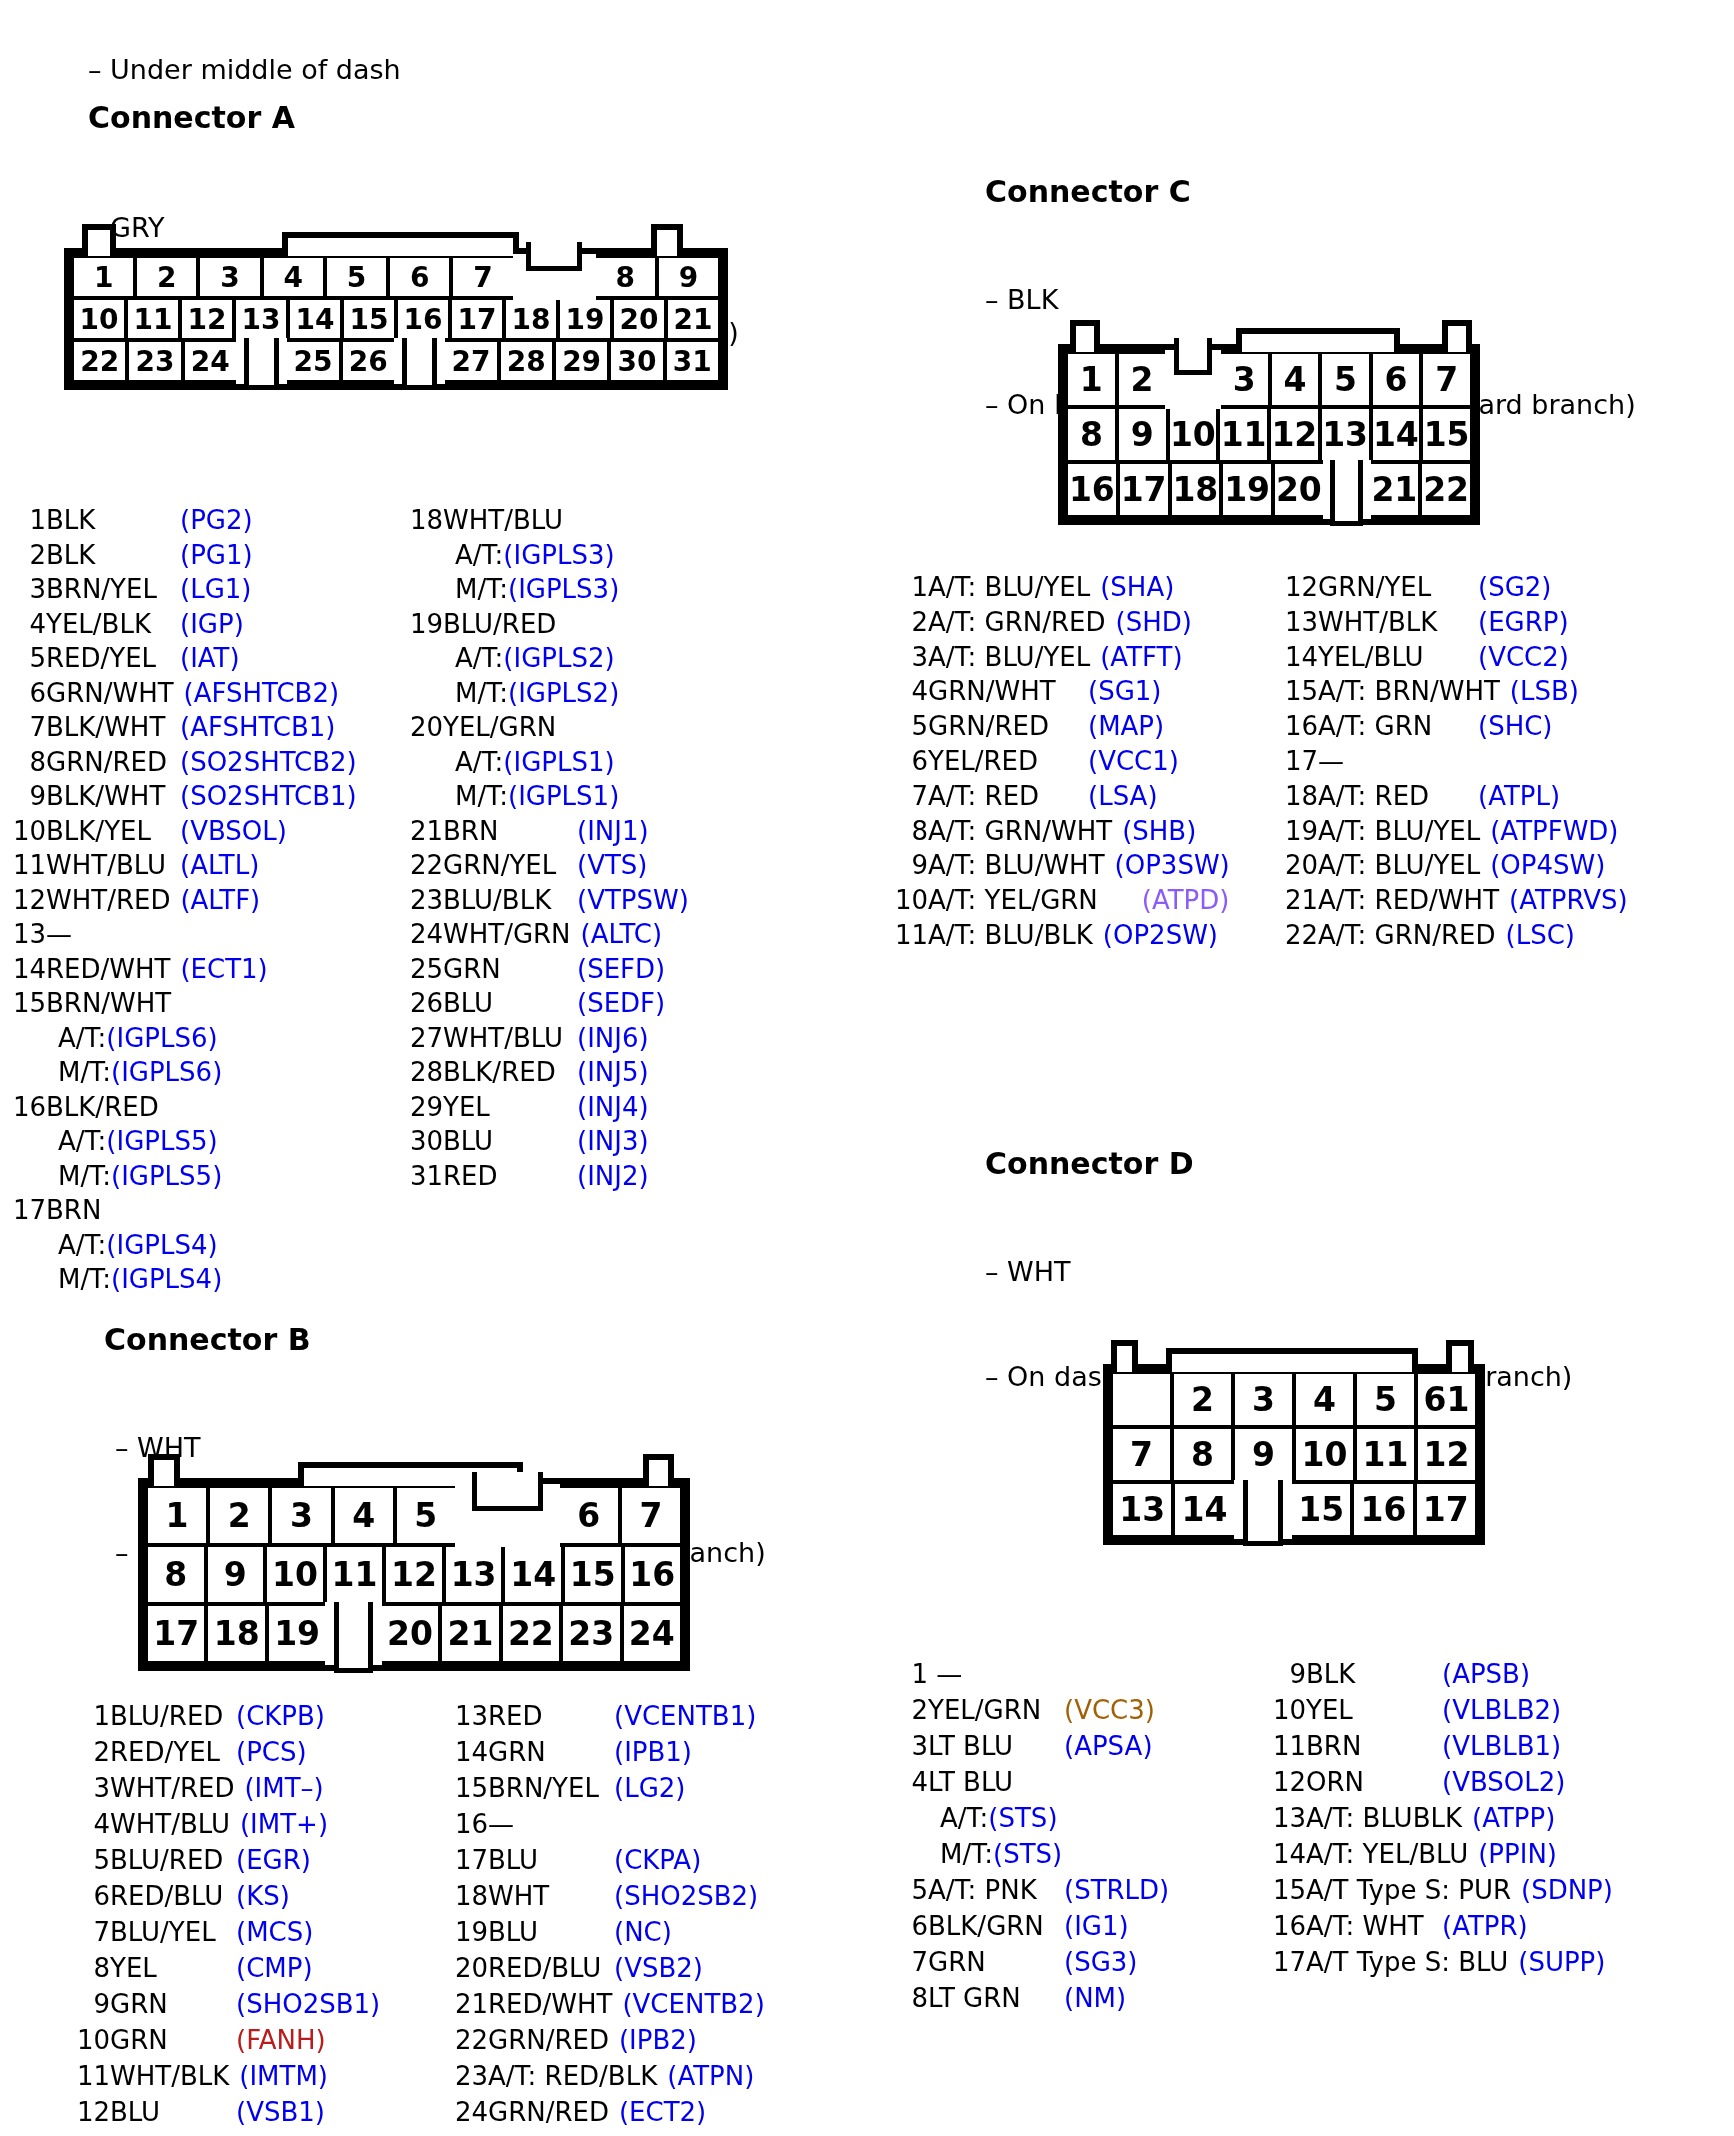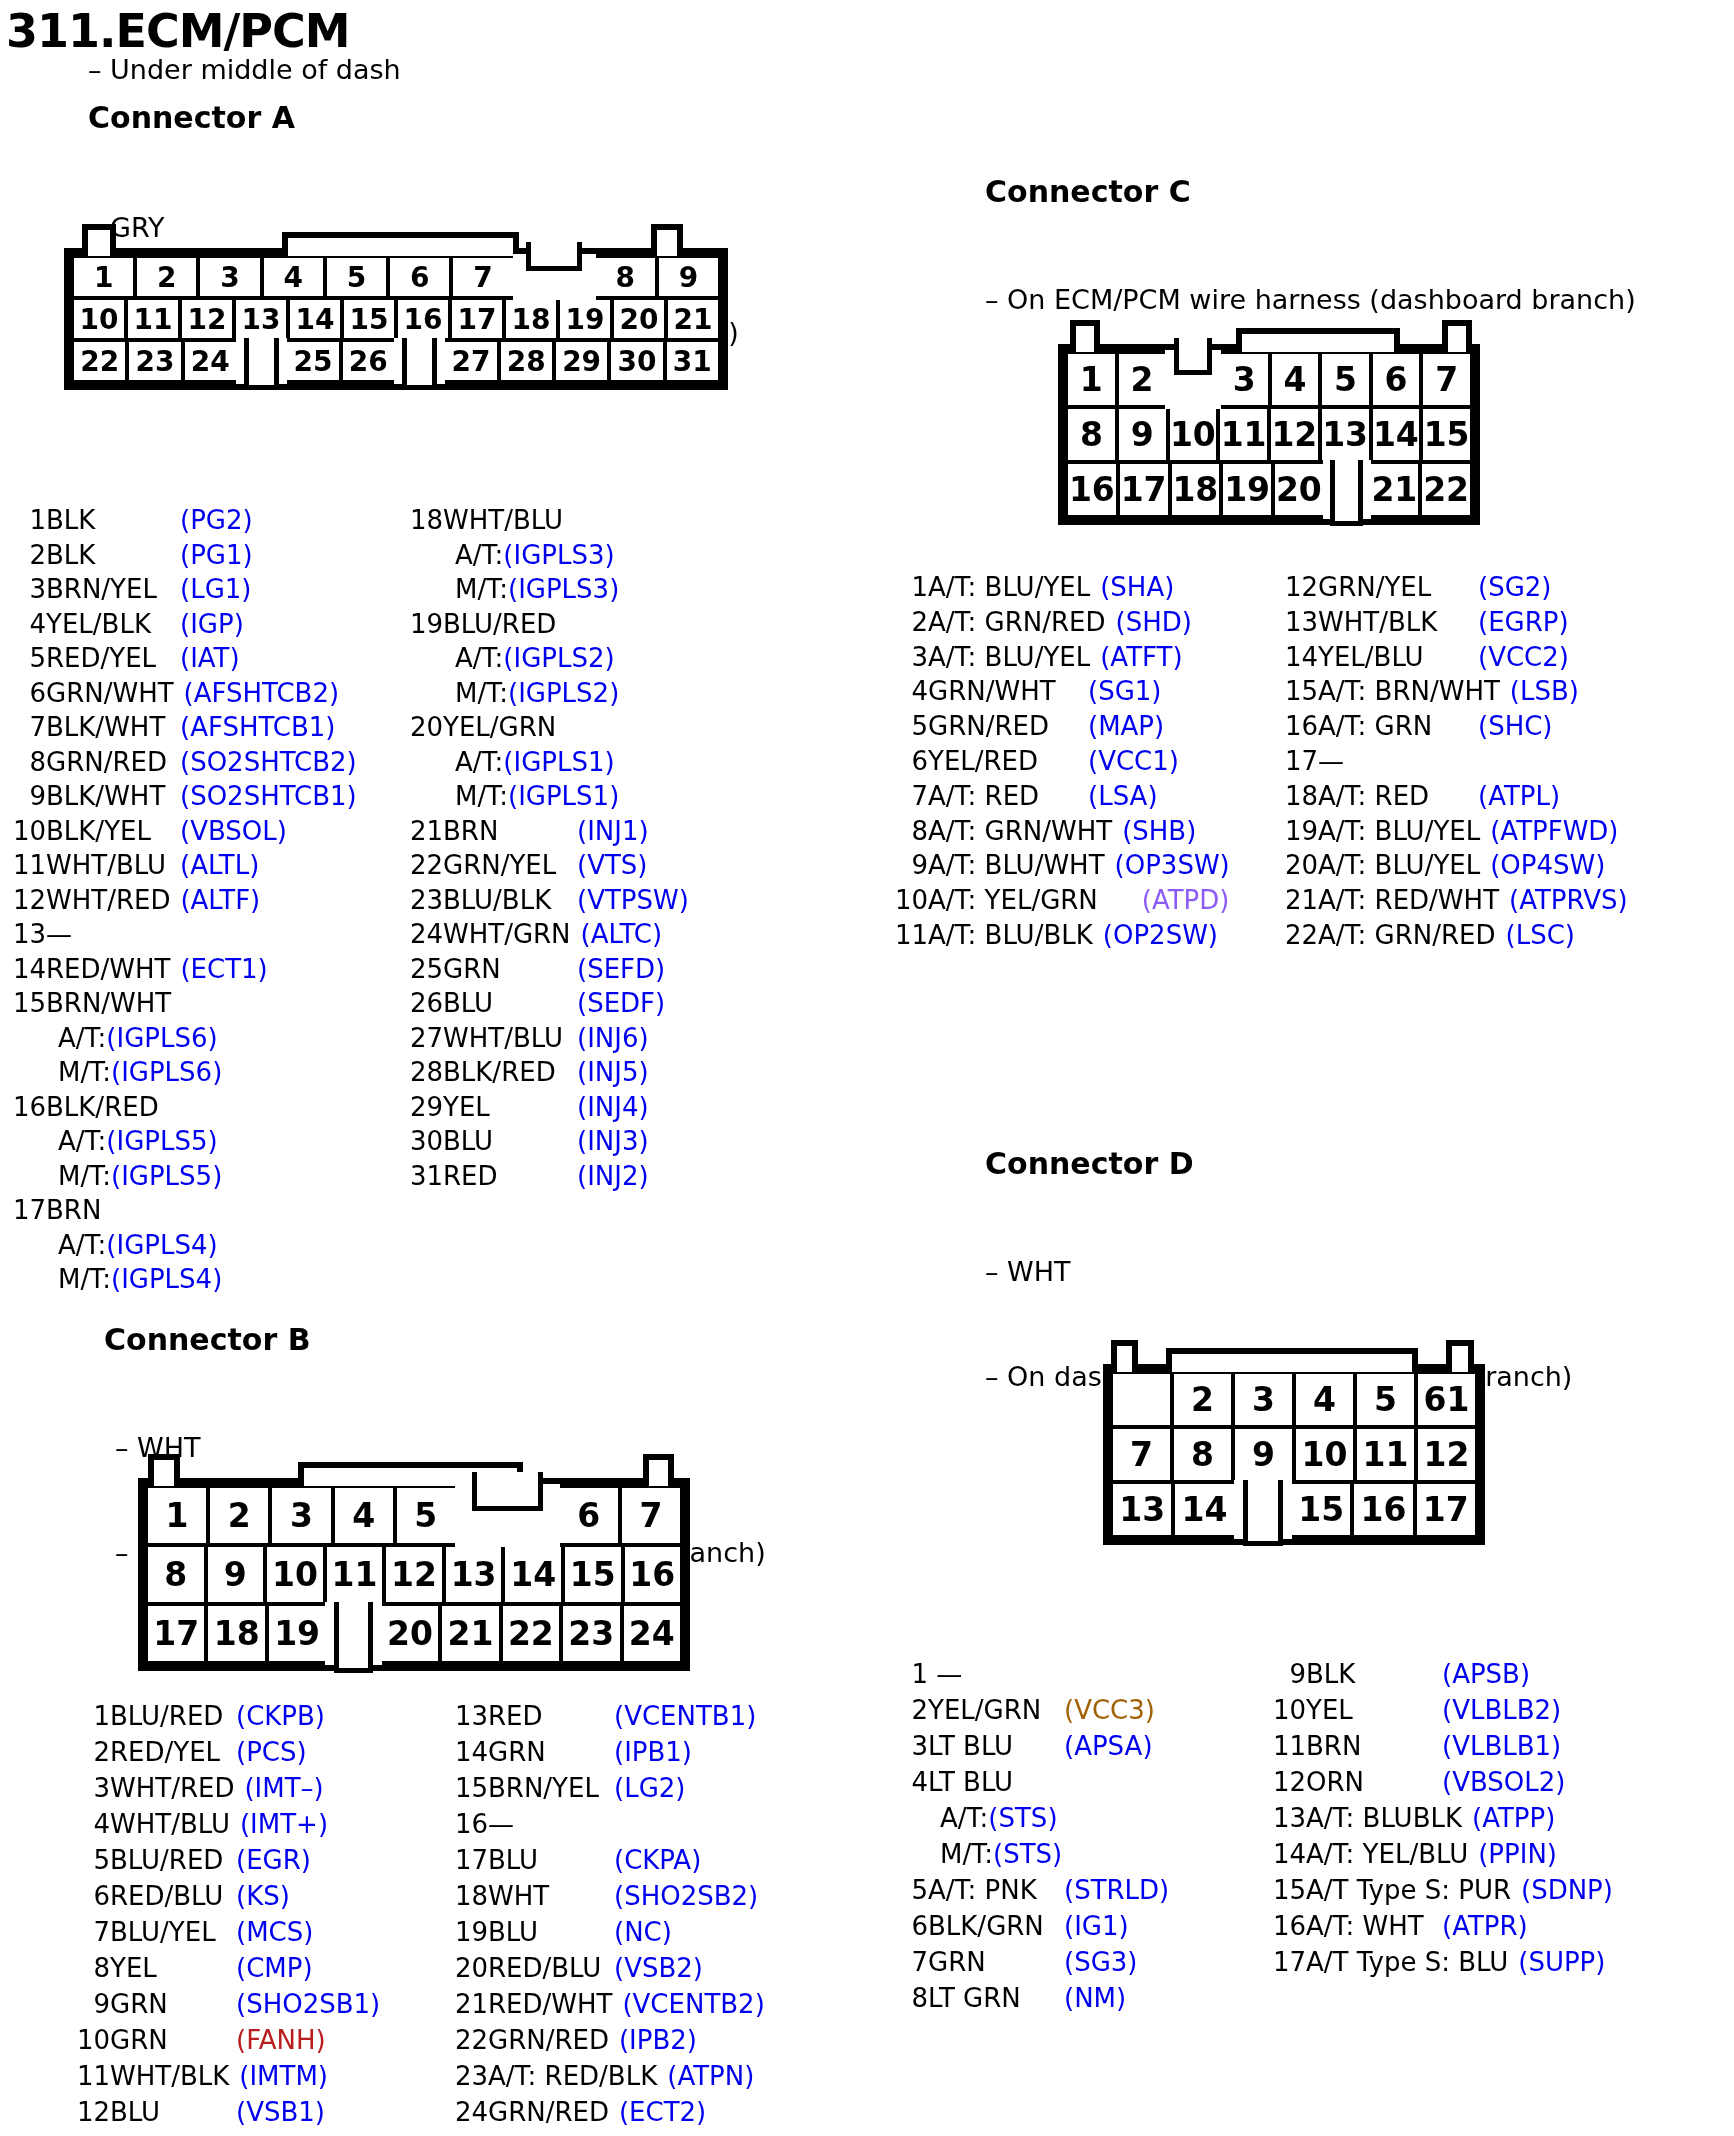--- a/index.html
+++ b/index.html
@@ -65,21 +65,20 @@
   .lhA .pin { line-height:34.5px; } .lhA .pcol { min-width:124px; }
   .lhB .pin { line-height:36px;   } .lhB .pcol { min-width:116px; }
   .lhC .pin { line-height:34.8px; } .lhC .pcol { min-width:150px; }
   .lhD .pin { line-height:36px;   } .lhD .pcol { min-width:126px; }
 </style>
 </head>
 <body>
 
 <div id="page">
 
-  <div class="abs doc-title" style="left:6px;top:4px;">311.ECM/PCM</div>
   <div class="abs doc-sub" style="left:88px;top:54px;">– Under middle of dash</div>
 
   <div>
     <div class="abs conn-title" style="left:88px;top:100px;">Connector A</div>
     <div class="abs bullets" style="left:88px;top:140px;">
       <div>– GRY</div>
       <div>– On ECM/PCM wire harness (dashboard branch)</div>
     </div>
     <div class="diag dA" style="left:64px;top:222px;">
       <div class="tab tab-sm t1"></div>
@@ -496,20 +495,21 @@
           <span class="pnum">24</span>
           <span class="pcol">GRN/RED</span>
           <span class="pcode" style="color: rgb(0, 0, 238);">(ECT2)</span>
         </div>
       </div>
   </div>
 
   <div>
     <div class="abs conn-title" style="left:985px;top:174px;">Connector C</div>
     <div class="abs bullets" style="left:985px;top:212px;">
+      <div>– BLK</div>
       <div>– On ECM/PCM wire harness (dashboard branch)</div>
     </div>
     <div class="diag dC" style="left:1058px;top:318px;">
       <div class="tab tab-sm t1"></div>
       <div class="tab tab-wd tw"></div>
       <div class="tab tab-sm t2"></div>
       <div class="shell">
           <div class="crow">
             <div class="cell">1</div>
             <div class="cell">2</div>

